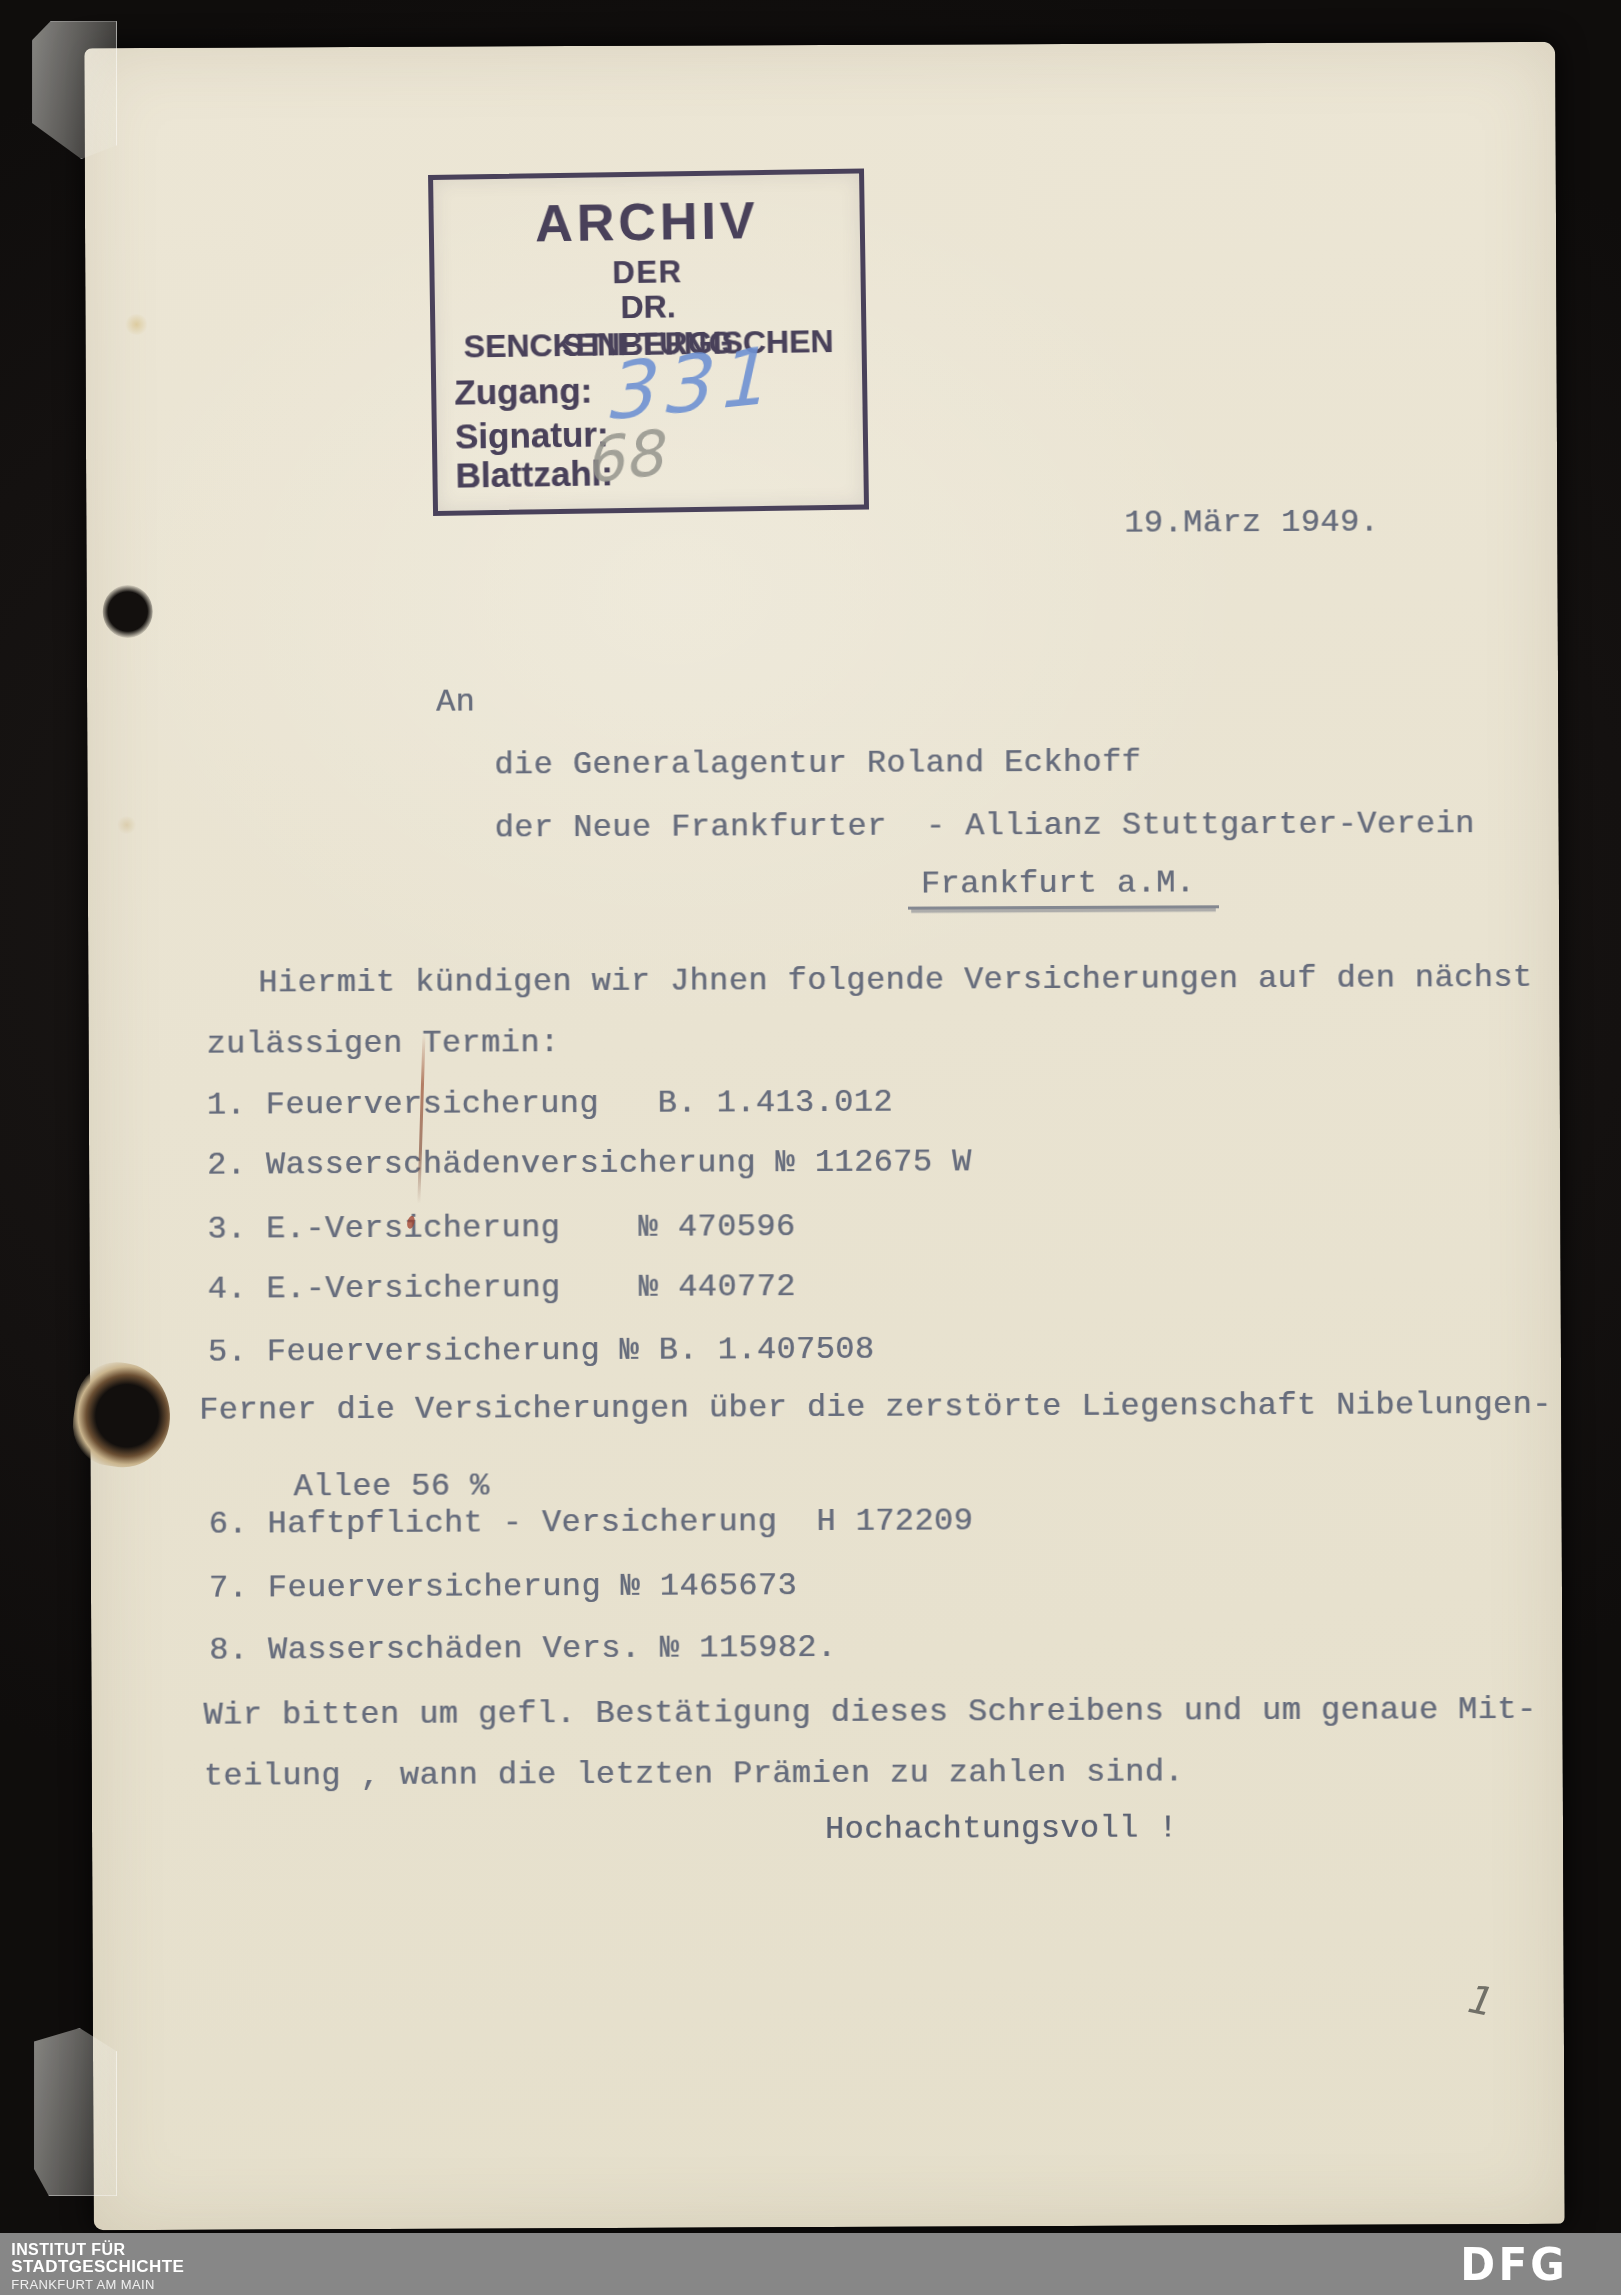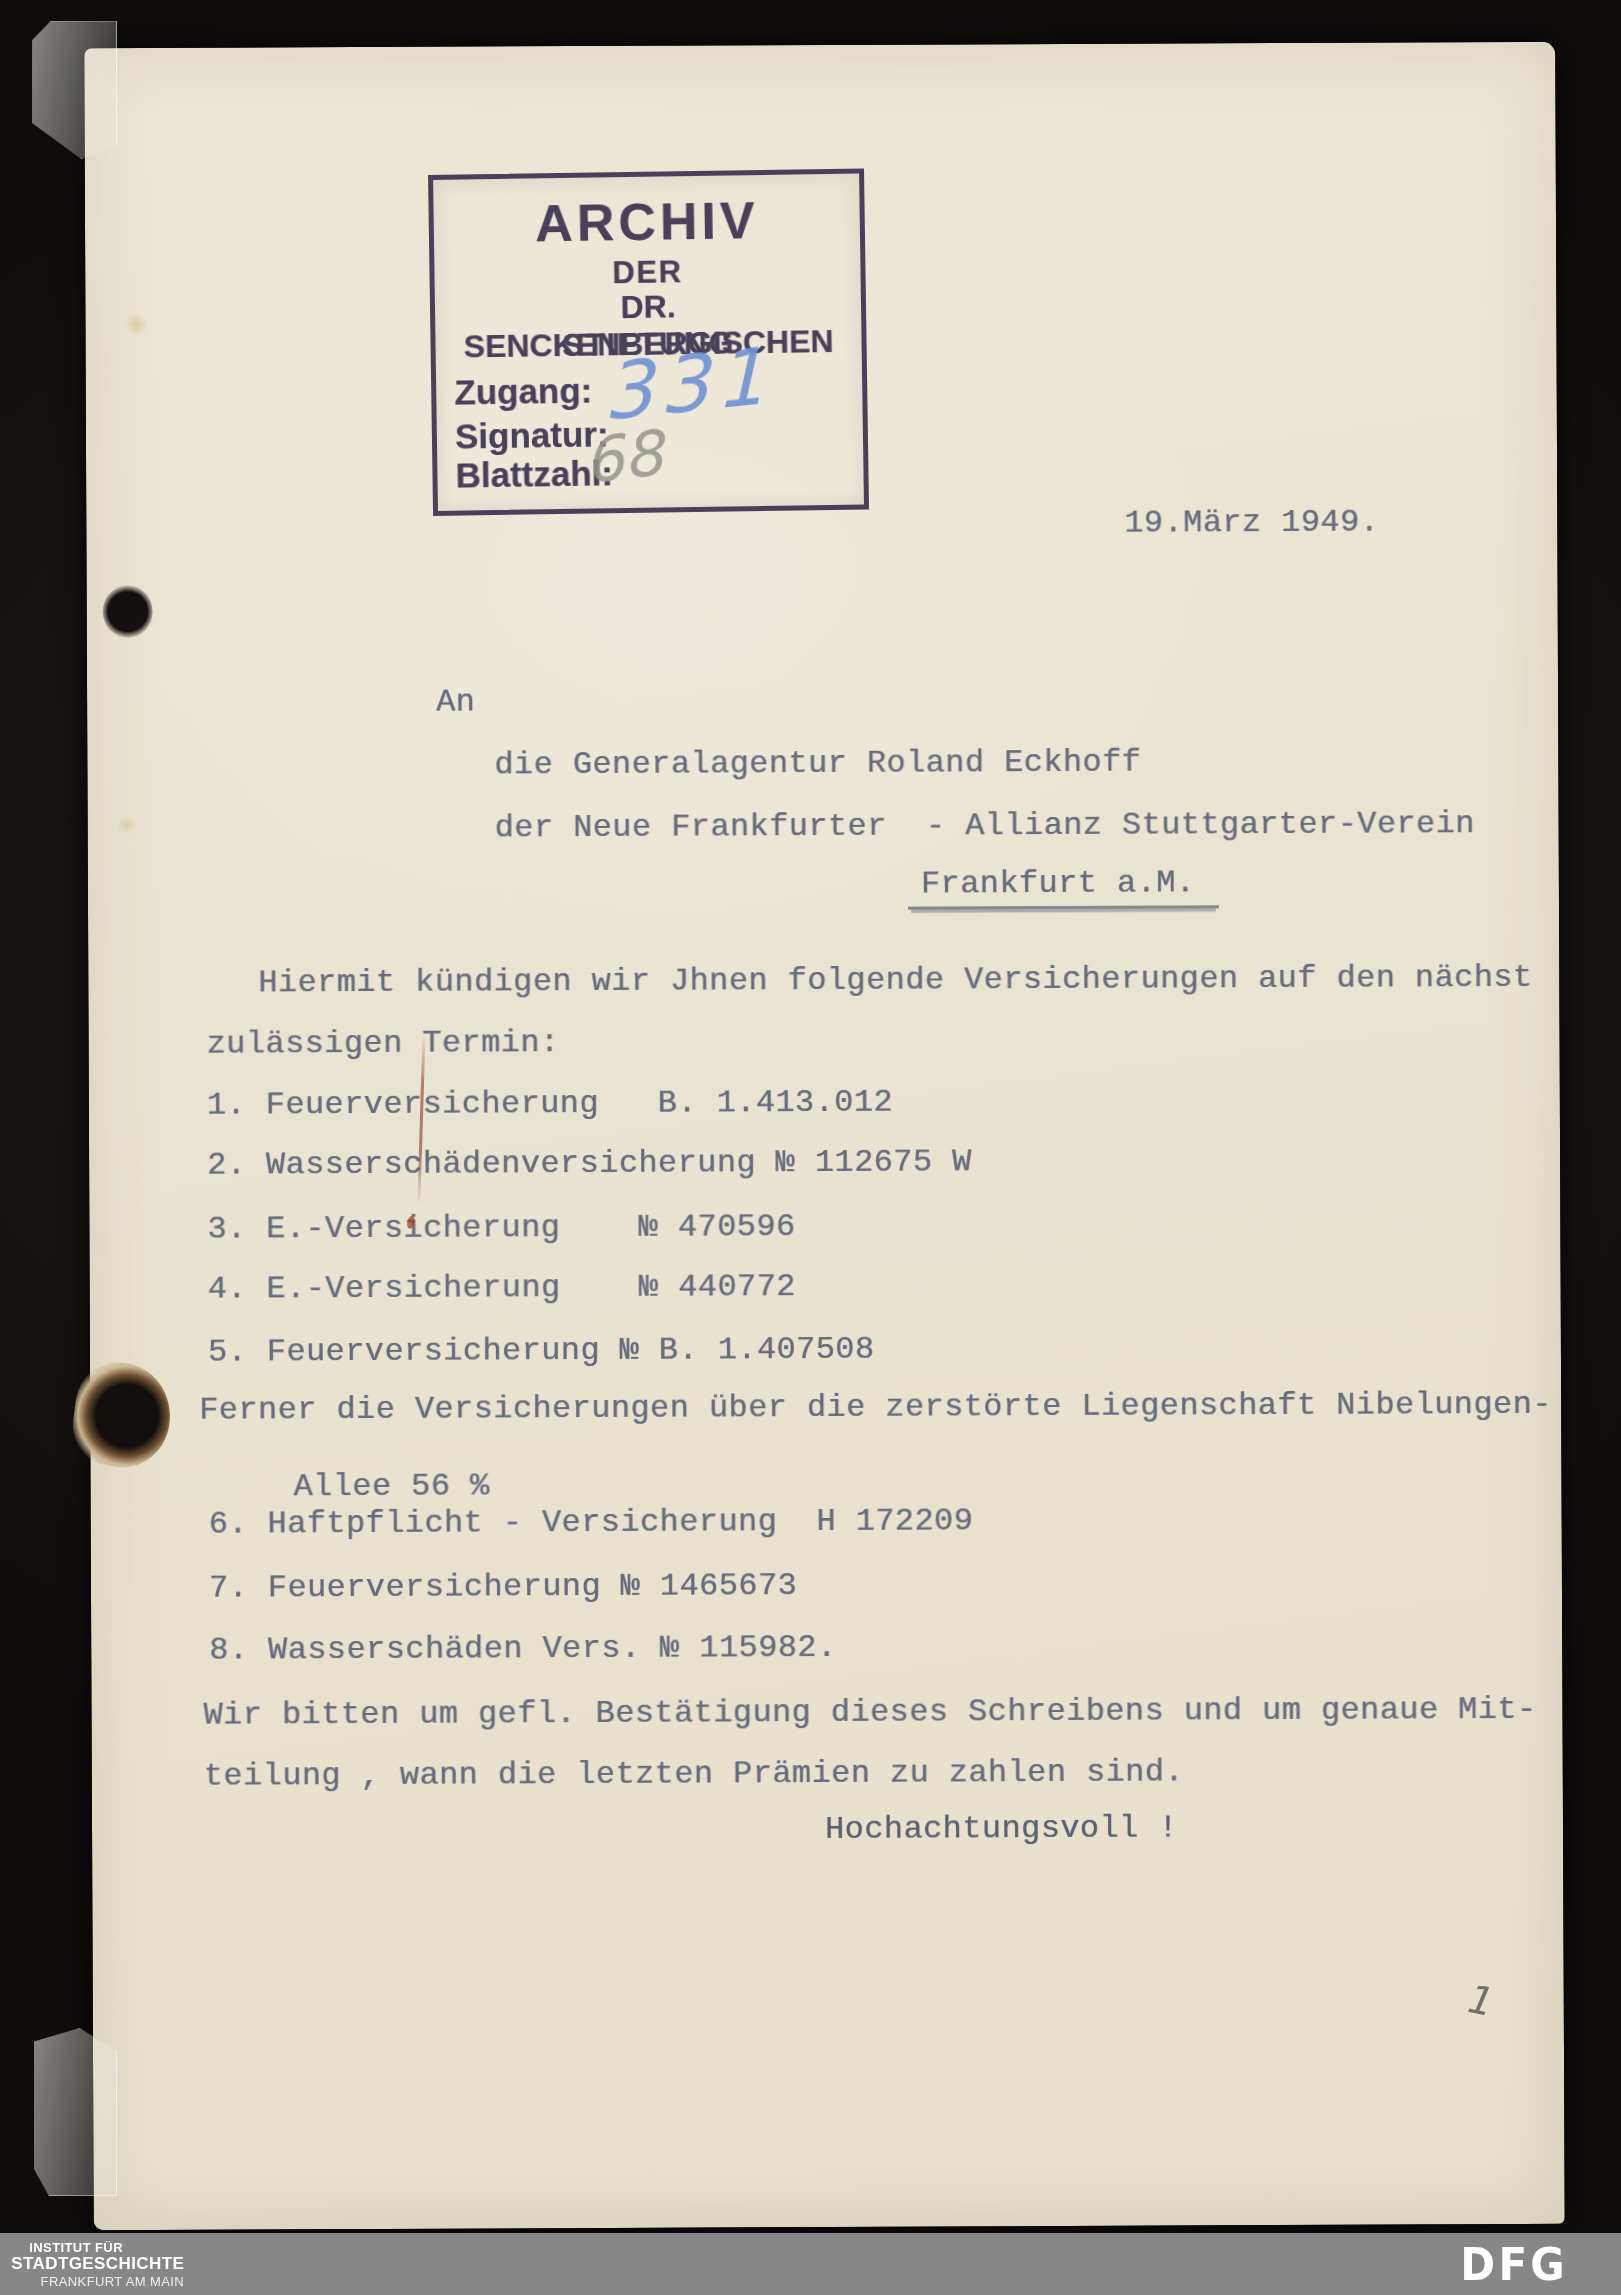--- a/index.html
+++ b/index.html
@@ -60,23 +60,23 @@
     border:0.8px solid rgba(255,255,255,.30);}
   #corner-tl{left:32px;top:21px;width:83px;height:136px;
     clip-path:polygon(22% 0, 100% 0, 100% 90%, 58% 100%, 0 74%, 0 14%);}
   #corner-bl{left:34px;top:2028px;width:81px;height:166px;
     clip-path:polygon(0 8%, 55% 0, 100% 14%, 100% 100%, 18% 100%, 0 84%);}
   #pagemark{position:absolute;left:1376px;top:1936px;font-family:"DejaVu Sans",sans-serif;
     font-size:39px;font-style:italic;color:#55554f;transform:rotate(12deg);opacity:.8;}
   
   #footer{position:absolute;left:0;bottom:0;width:1621px;height:62px;background:#878787;}
   #inst{position:absolute;left:11.3px;top:8px;color:#ffffff;line-height:1.08;}
-  #inst .l1{font-size:13px;font-weight:bold;letter-spacing:0.4px;margin-left:18px;}
+  #inst .l1{font-size:16px;font-weight:bold;letter-spacing:0.4px;}
   #inst .l2{font-size:17px;font-weight:bold;letter-spacing:0.4px;}
-  #inst .l3{font-size:13px;font-weight:normal;color:#f0f0f0;letter-spacing:0.4px;margin-top:1.6px;text-align:right;}
+  #inst .l3{font-size:13px;font-weight:normal;color:#f0f0f0;letter-spacing:0.4px;margin-top:1.6px;}
   #caption{position:absolute;left:50%;top:50%;transform:translate(-52%,-50%);
     color:#ffffff;font-size:23.5px;letter-spacing:0.2px;white-space:nowrap;}
   #dfg{position:absolute;right:53px;top:6.5px;color:#ffffff;font-size:42px;font-weight:800;
     font-family:"DejaVu Sans",sans-serif;letter-spacing:3.2px;transform:scaleY(1.04);}
 </style>
 </head>
 <body>
 
 <div id="scene">
 

